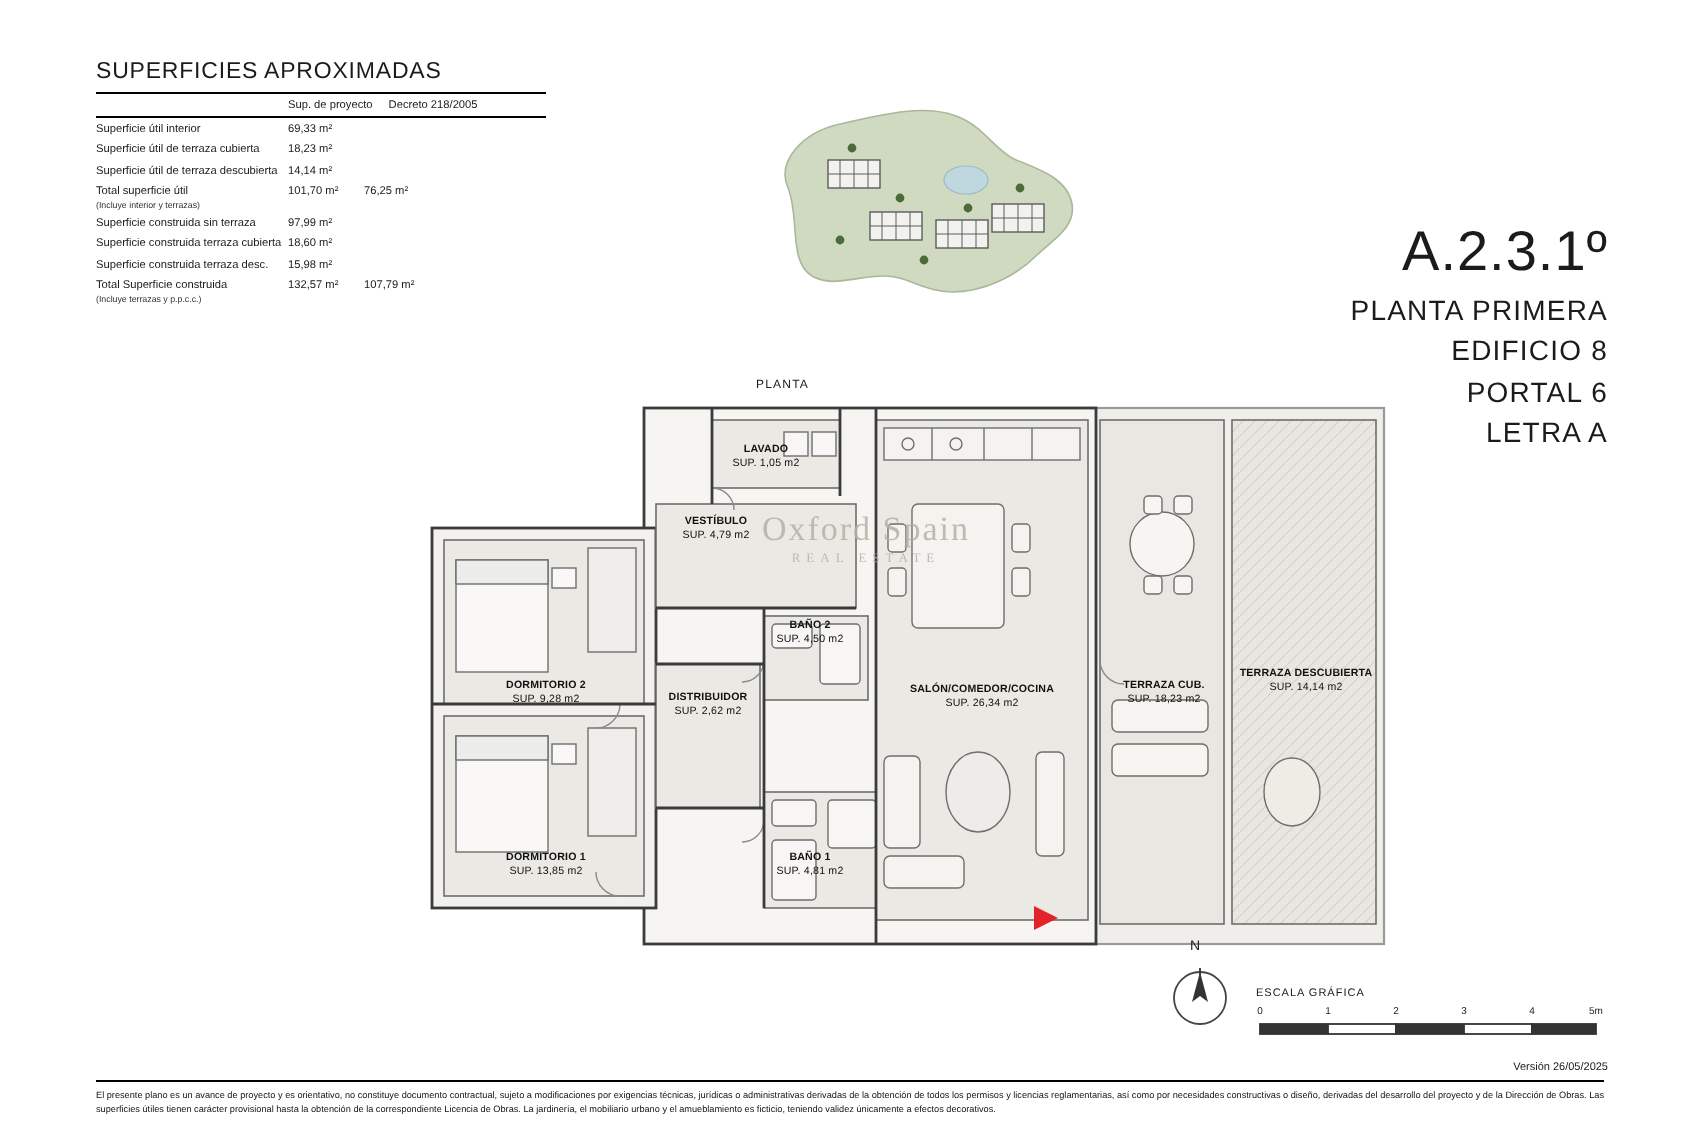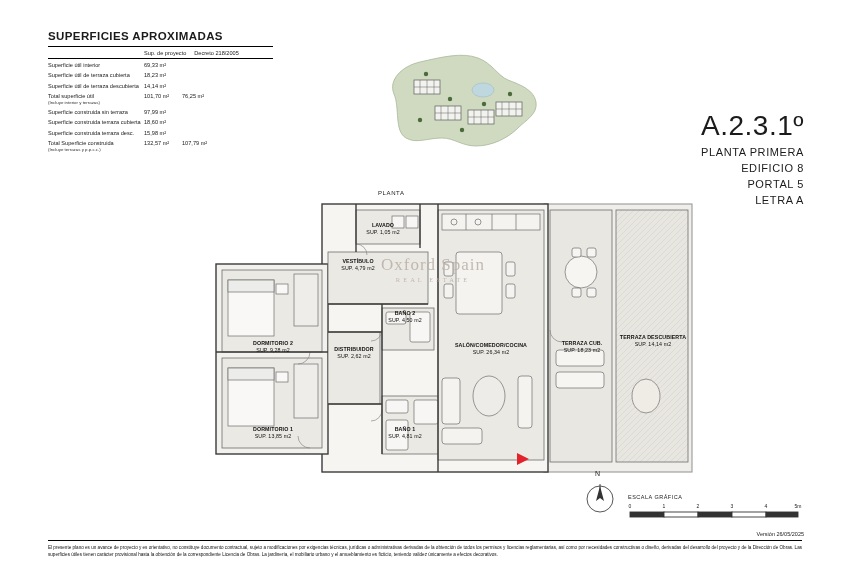--- a/index.html
+++ b/index.html
@@ -9,21 +9,21 @@
     font-family:"Liberation Sans", sans-serif;
     color:#1b1b1b;
     position:relative;
     overflow:hidden;
   }
   .page{position:absolute;inset:0;}
 
   
   .surfaces{position:absolute;left:48px;top:30px;width:276px;}
   .surfaces h1{
-    font-size:11.5px;font-weight:bold;letter-spacing:.4px;margin:0 0 4px 0;
+    font-size:11.5px;font-weight:normal;letter-spacing:.4px;margin:0 0 4px 0;
     text-transform:uppercase;
   }
   .surf-rule{border-bottom:1px solid #000;width:225px;margin-bottom:3px;}
   .surf-head{font-size:5.6px;display:flex;gap:4px;padding-left:96px;margin-bottom:2px;}
   .surf-head span{white-space:nowrap;}
   .surf-head .h2{margin-left:4px;}
   .surf-row{
     display:flex;align-items:flex-start;
     font-size:5.6px;line-height:1.25;margin-bottom:3.4px;
   }
@@ -33,21 +33,21 @@
   .surf-row .v2{width:40px;}
   .surf-row.total{font-weight:normal;}
   .surf-sep{border-bottom:1px solid #000;width:225px;margin:1px 0 3px 0;}
 
   
   .siteplan{position:absolute;left:358px;top:50px;width:200px;height:120px;}
 
   
   .titleblock{position:absolute;right:46px;top:112px;text-align:right;}
   .titleblock .code{font-size:28px;letter-spacing:.5px;line-height:1;margin-bottom:5px;}
-  .titleblock .ln{font-size:11px;letter-spacing:.6px;line-height:1.45;}
+  .titleblock .ln{font-size:14px;letter-spacing:.6px;line-height:1.45;}
 
   
   .planta-label{position:absolute;left:378px;top:190px;font-size:6px;letter-spacing:.6px;}
 
   
   .plan{position:absolute;left:206px;top:200px;width:500px;height:280px;}
   .plan svg{display:block;}
 
   .rmlabel{position:absolute;text-align:center;font-size:5.3px;line-height:1.35;color:#111;}
   .rmlabel .t{font-weight:bold;letter-spacing:.1px;}
@@ -185,21 +185,21 @@
         <circle cx="104" cy="80" r="2.2"></circle>
           <circle cx="62" cy="70" r="2.2"></circle>
       </g>
     </svg>
   </div>
 
   <div class="titleblock">
     <div class="code">A.2.3.1º</div>
     <div class="ln">PLANTA PRIMERA</div>
     <div class="ln">EDIFICIO 8</div>
-    <div class="ln">PORTAL  5</div>
+    <div class="ln">PORTAL  6</div>
     <div class="ln">LETRA A</div>
   </div>
 
   <div class="planta-label">PLANTA</div>
 
   <div class="plan">
     <svg width="500" height="280" viewBox="0 0 500 280">
       <defs>
         <pattern id="terrhatch" width="6" height="6" patternUnits="userSpaceOnUse">
           <rect width="6" height="6" fill="#e8e6e0"></rect>

